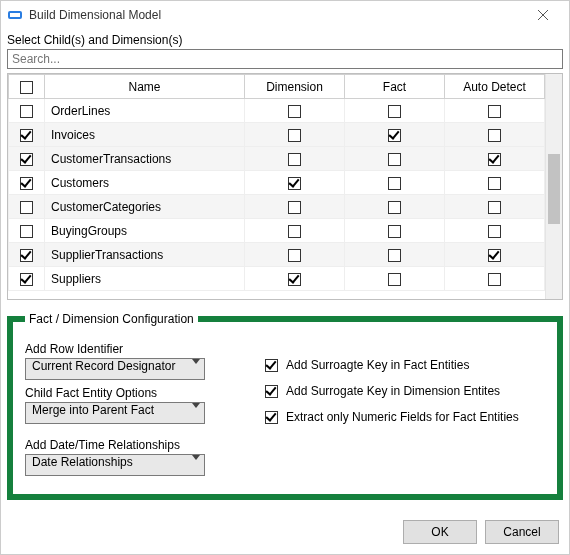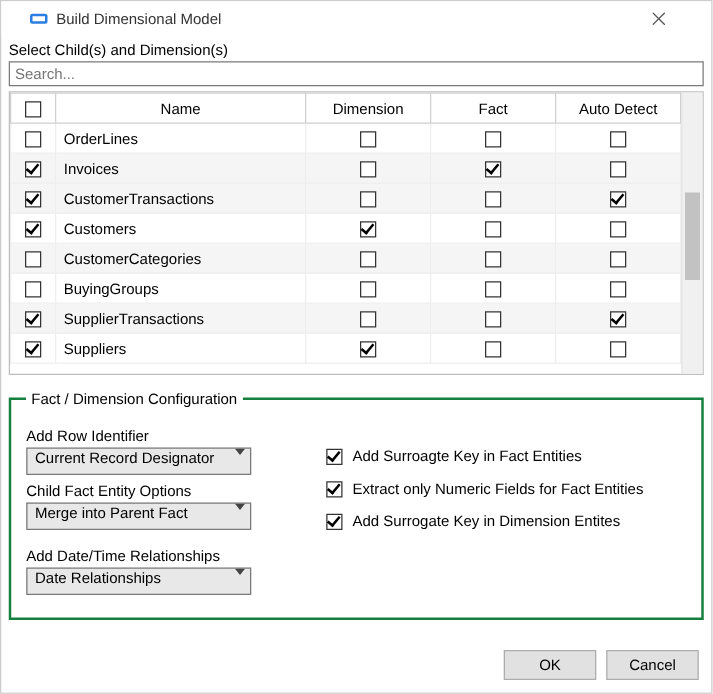--- a/index.html
+++ b/index.html
@@ -13,21 +13,21 @@
     height: 555px;
     border: 1px solid #ccc;
     display: flex;
     flex-direction: column;
     overflow: hidden;
   }
   .titlebar {
     display: flex;
     align-items: center;
     height: 28px;
-    padding: 0 22px;
+    padding: 0 6px;
     background: #fff;
   }
   .titlebar .app-icon {
     width: 16px; height: 16px;
     margin-right: 6px;
     display: flex; align-items: center; justify-content: center;
   }
   .titlebar .title { flex: 1; color: #333; }
   .titlebar .close {
     width: 40px; height: 28px;
@@ -108,21 +108,21 @@
   }
   .scrollbar .thumb {
     position: absolute;
     left: 2px; right: 2px;
     top: 80px; height: 70px;
     background: #c2c2c2;
   }
 
   fieldset.config {
     margin: 12px 6px 6px 6px;
-    border: 2px solid #15803d;
+    border: 6px solid #15803d;
     padding: 10px 12px 18px 12px;
   }
   fieldset.config legend { padding: 0 4px; color: #000; font-size: 12px; }
   .config-grid {
     display: flex;
     gap: 40px;
   }
   .config-left { flex: 0 0 200px; }
   .config-right { flex: 1; padding-top: 16px; }
   .fld-label { margin: 6px 0 2px 0; }
@@ -297,26 +297,26 @@
         <span class="caret"></span>
       </div>
     </div>
 
     <div class="config-right">
       <div class="opt-row">
         <span id="cb-sf" class="cb checked"></span>
         <span>Add Surroagte Key in Fact Entities</span>
       </div>
       <div class="opt-row">
+        <span id="cb-sd" class="cb checked"></span>
+        <span>Add Surrogate Key in Dimension Entites</span>
+      </div>
+      <div class="opt-row">
         <span id="cb-nf" class="cb checked"></span>
         <span>Extract only Numeric Fields for Fact Entities</span>
-      </div>
-      <div class="opt-row">
-        <span id="cb-sd" class="cb checked"></span>
-        <span>Add Surrogate Key in Dimension Entites</span>
       </div>
     </div>
   </div>
 </fieldset>
 
 <div class="footer">
   <div class="btn">OK</div>
   <div class="btn">Cancel</div>
 </div>
 

